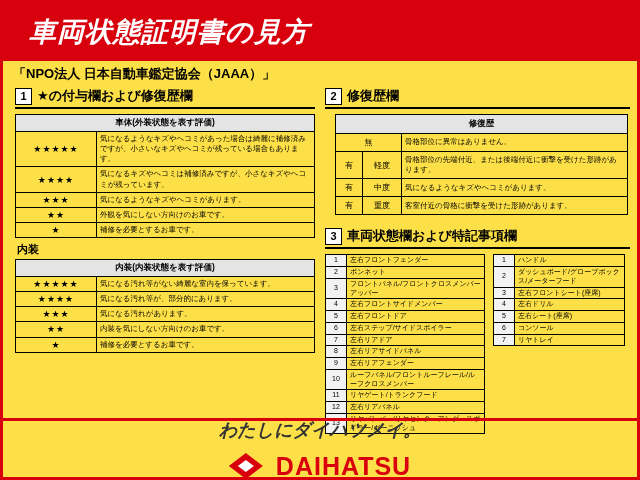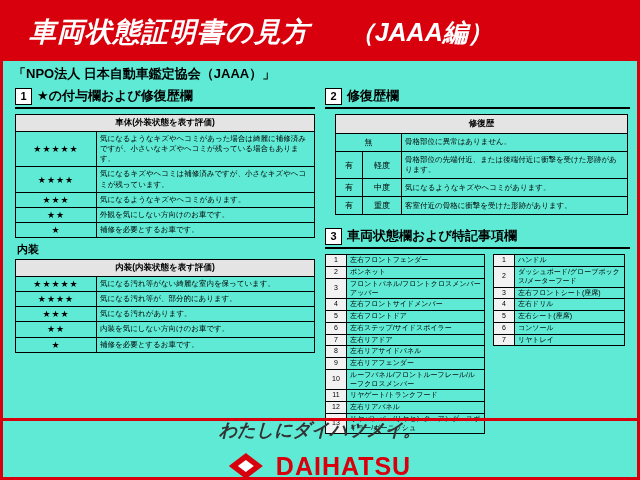--- a/index.html
+++ b/index.html
@@ -8,21 +8,21 @@
     background:#ffffff;
     font-family:"Liberation Sans","DejaVu Sans",sans-serif;
     color:#000;
     overflow:hidden;
   }
   .page{
     position:relative;
     width:640px;height:480px;
     box-sizing:border-box;
     border:3px solid #d8000c;
-    background:#5eead4;
+    background:#fde047;
   }
   .title-bar{
     position:absolute;left:0;top:0;width:634px;height:58px;
     background:#d8000c;color:#fff;
     display:flex;align-items:center;
   }
   .title-main{
     font-size:27px;font-weight:bold;letter-spacing:1px;
     margin-left:26px;
     font-style:italic;
@@ -107,21 +107,20 @@
   }
   .brandname{font-size:25px;font-weight:bold;color:#d8000c;letter-spacing:1px;}
 </style>
 </head>
 <body>
 
 <div class="page">
 
   <div class="title-bar">
     <span class="title-main">車両状態証明書の見方</span>
-    <span class="title-sub">（JAAA編）</span>
   </div>
 
   <div class="subtitle">「NPO法人 日本自動車鑑定協会（JAAA）」</div>
 
   <div class="col-left">
 
     <div class="sec-head">
       <span class="sec-num">1</span>
       <span class="sec-title">★の付与欄および修復歴欄</span>
     </div>

